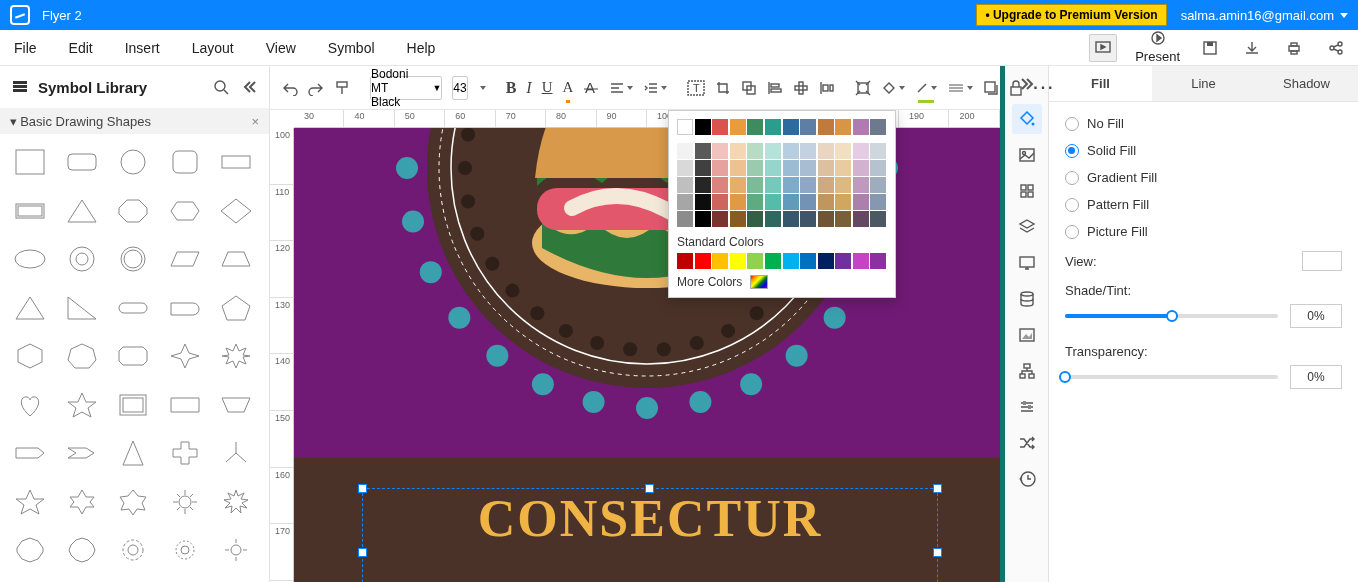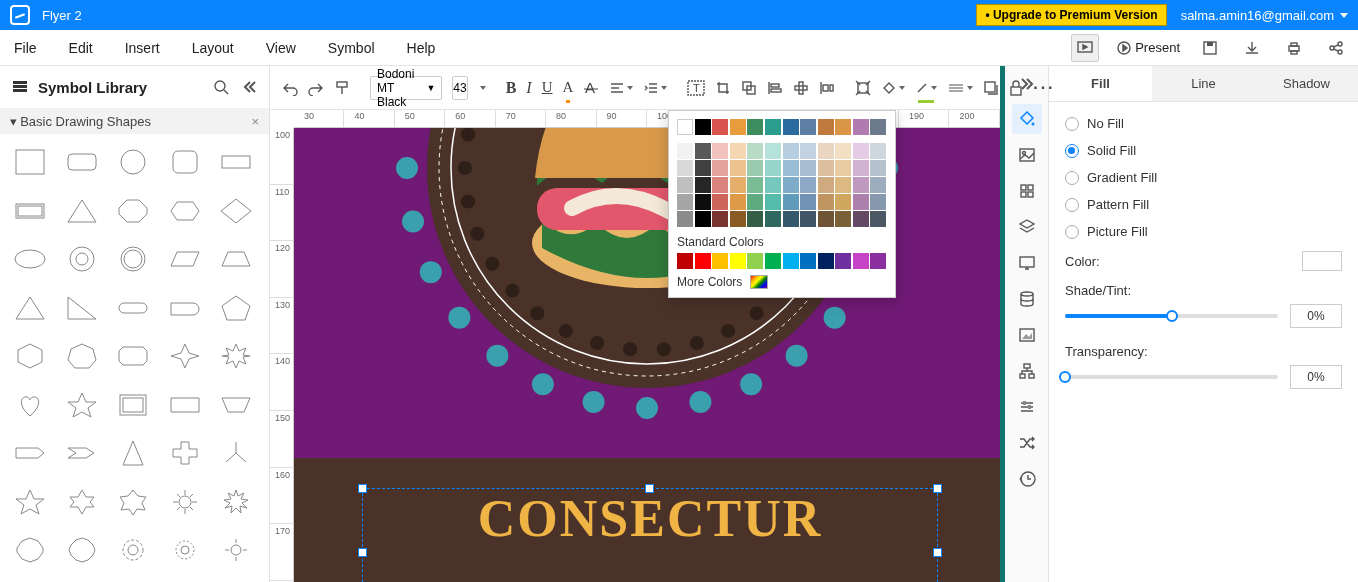--- a/index.html
+++ b/index.html
@@ -13,37 +13,37 @@
     .upgrade-btn { background: #ffd400; color: #000; padding: 3px 8px; font-size: 12px; font-weight: bold; border: 1px solid #b09000; cursor: pointer; }
     .user-email { font-size: 13px; display: flex; align-items: center; gap: 6px; }
     .caret { width: 0; height: 0; border-left: 4px solid transparent; border-right: 4px solid transparent; border-top: 5px solid #fff; }
 
     .menubar { height: 36px; background: #fff; border-bottom: 1px solid #e5e5e5; display: flex; align-items: center; justify-content: space-between; padding: 0 10px; font-size: 14px; color: #222; }
     .menubar-left { display: flex; gap: 32px; padding-left: 4px; }
     .menubar-left span { cursor: pointer; }
     .menubar-right { display: flex; align-items: center; gap: 18px; }
     .mr-btn { width: 24px; height: 24px; display: flex; align-items: center; justify-content: center; cursor: pointer; }
     .mr-btn.boxed { width: 28px; height: 28px; border: 1px solid #ccc; background: #f0f0f0; border-radius: 2px; }
-    .present-btn { display: flex; align-items: center; gap: 4px; font-size: 13px; cursor: pointer; }
+    .present-btn { display: flex; align-items: center; gap: 4px; font-size: 13px; cursor: pointer; flex-direction: column; }
 
     .content { display: flex; height: 516px; }
 
     .left-panel { width: 270px; border-right: 1px solid #e2e2e2; display: flex; flex-direction: column; }
     .lp-header { height: 42px; display: flex; align-items: center; justify-content: space-between; padding: 0 12px; font-size: 15px; font-weight: 600; color: #222; }
     .lp-header-left { display: flex; align-items: center; gap: 10px; }
     .lp-header-right { display: flex; align-items: center; gap: 14px; }
     .lp-section-header { background: #f2f2f2; height: 26px; display: flex; align-items: center; justify-content: space-between; padding: 0 10px; font-size: 13px; color: #444; cursor: pointer; }
     .lp-section-body { flex: 1; overflow-y: auto; padding: 6px; display: grid; grid-template-columns: repeat(5, 1fr); gap: 1px; }
     .shape-cell { width: 48px; height: 44px; display: flex; align-items: center; justify-content: center; cursor: pointer; }
     .shape-cell svg { display: block; }
 
     .center { flex: 1; display: flex; flex-direction: column; position: relative; background: #fff; min-width: 0; }
     .toolbar { height: 44px; border-bottom: 1px solid #e5e5e5; display: flex; align-items: center; padding: 0 12px; gap: 10px; }
     .tb-sep { width: 1px; height: 24px; background: #e0e0e0; }
-    .font-sel { border: 1px solid #ccc; background: #fff; height: 24px; padding: 0 6px; font-size: 12px; display: flex; align-items: center; gap: 12px; cursor: pointer; border-radius: 2px; }
+    .font-sel { border: 1px solid #ccc; background: #fff; height: 24px; padding: 0 0; font-size: 12px; display: flex; align-items: center; gap: 24px; cursor: pointer; border-radius: 2px; }
     .font-size { border: 1px solid #ccc; background: #fff; height: 24px; width: 42px; text-align: center; font-size: 12px; display: flex; align-items: center; justify-content: center; border-radius: 2px; cursor: pointer; }
     .tb-icon { width: 26px; height: 26px; display: flex; align-items: center; justify-content: center; cursor: pointer; color: #444; }
     .tb-icon.small-caret::after { content: ""; display:inline-block; margin-left:2px; width:0;height:0;border-left:3px solid transparent;border-right:3px solid transparent;border-top:4px solid #666; }
     .tb-icon svg { display:block; }
     .tb-icon .underline-bar { position:absolute; bottom: -2px; left:3px; right:3px; height:3px; }
 
     .canvas-wrap { flex: 1; position: relative; overflow: hidden; background: #fff; }
     .ruler-h { position: absolute; top: 0; left: 24px; right: 0; height: 18px; background: #fff; border-bottom: 1px solid #ccc; font-size: 9px; color: #666; display: flex; }
     .ruler-h div { width: 56.6px; border-right: 1px solid #ddd; position: relative; }
     .ruler-h div span { position: absolute; top: 1px; left: 10px; }
@@ -915,21 +915,21 @@
         <div class="radio-row">
             <span class="radio"></span>
             <span>Pattern Fill</span>
           </div>
         <div class="radio-row">
             <span class="radio"></span>
             <span>Picture Fill</span>
           </div>
 
         <div class="prop-row">
-          <span>Color:</span>
+          <span>View:</span>
           <span class="color-box"></span>
         </div>
 
         <div>Shade/Tint:</div>
         <div class="slider-row">
           <div class="slider">
             <div class="fill" style="width:50%"></div>
             <div class="thumb" style="left:50%"></div>
           </div>
           <div class="val-box">0%</div>

